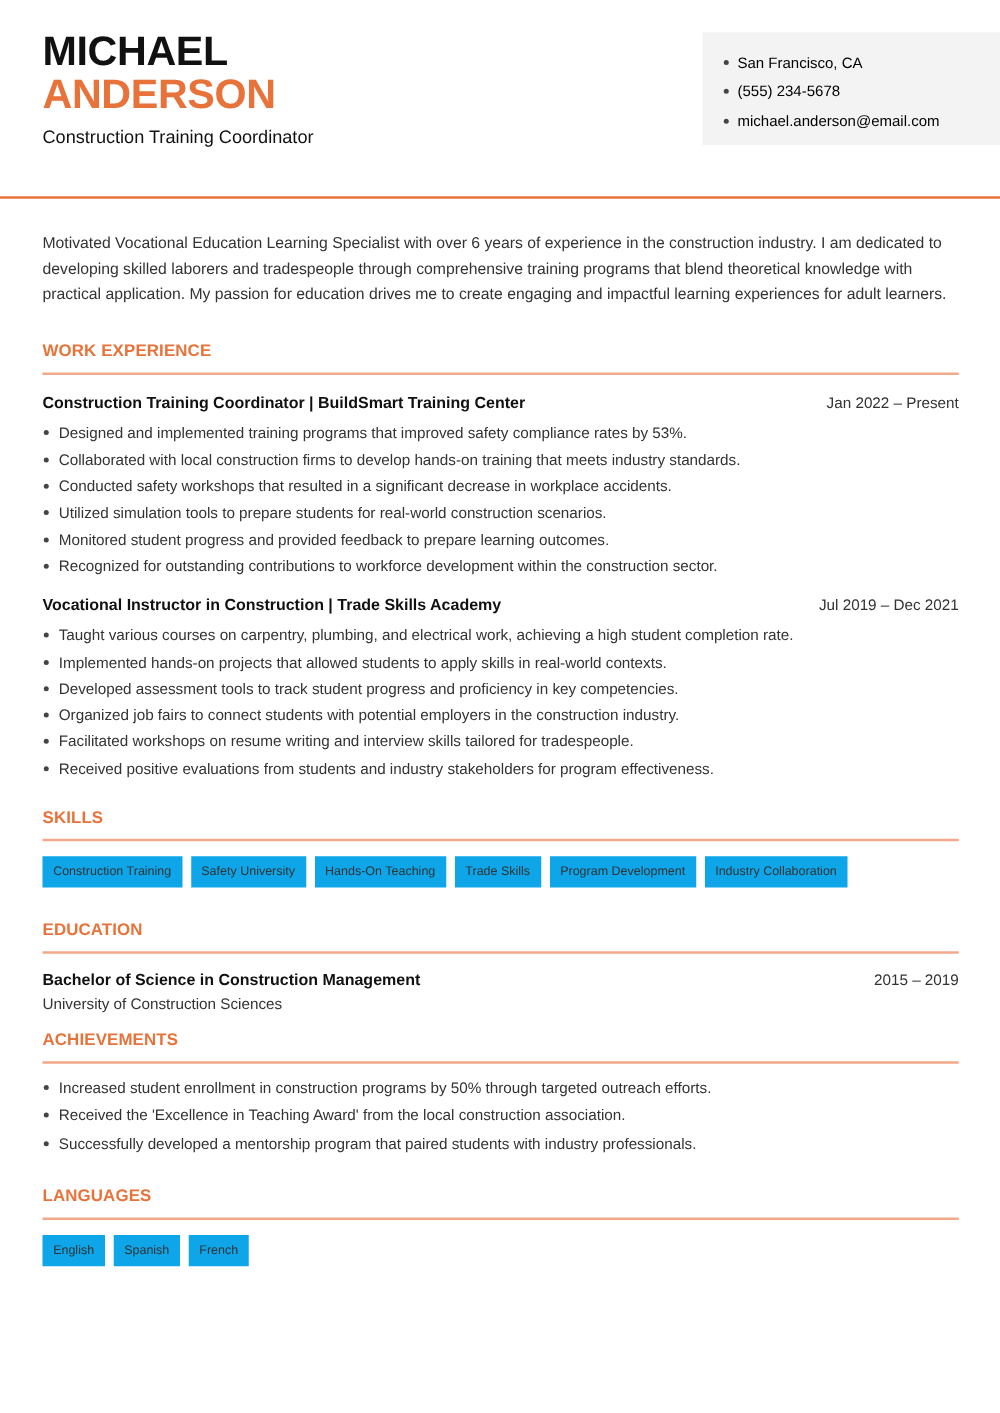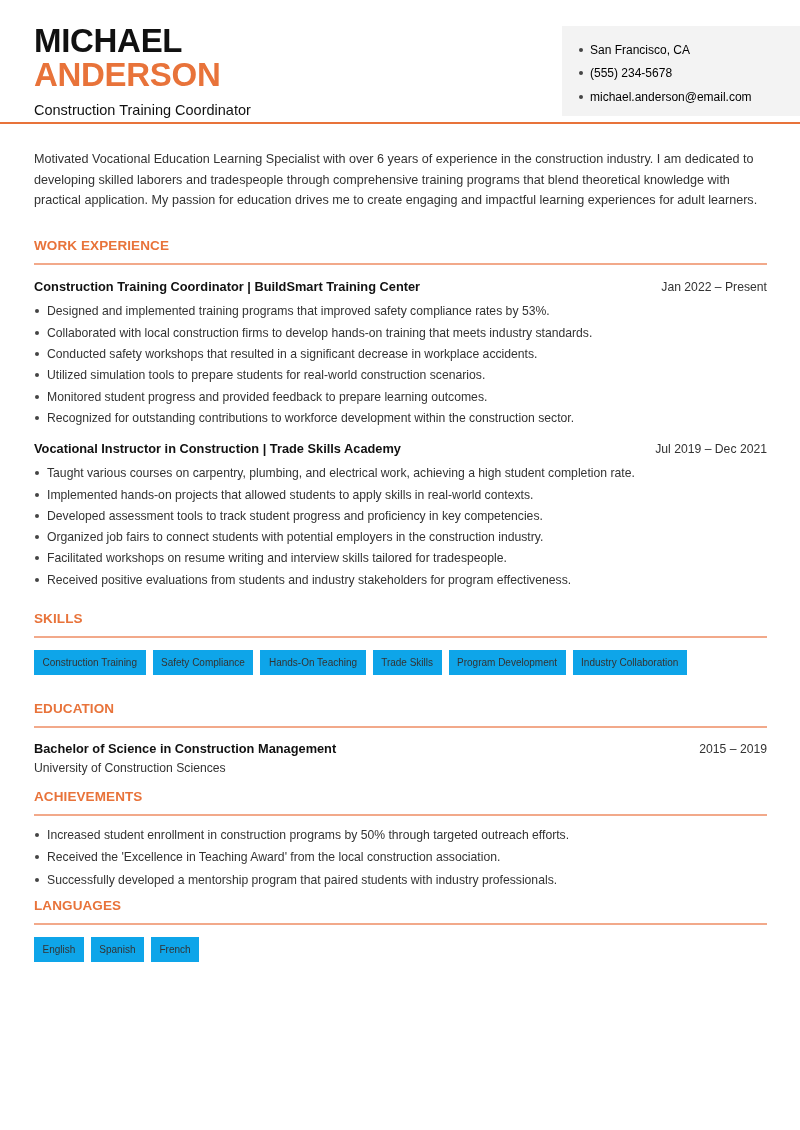--- a/index.html
+++ b/index.html
@@ -5,21 +5,21 @@
     * { box-sizing: border-box; margin: 0; padding: 0; }
     html, body { width: 800px; height: 1130px; background: #ffffff; }
     body {
       font-family: "Liberation Sans", "DejaVu Sans", sans-serif;
       color: #222222;
       position: relative;
       overflow: hidden;
     }
     .header {
       position: relative;
-      height: 124px;
+      height: 159px;
       border-bottom: 2px solid #e8733a;
       text-decoration: underline;
     }
     .name-block { position: absolute; left: 34px; top: 24px; }
     .first-name {
       font-size: 33px; font-weight: bold; color: #111111;
       line-height: 34px; letter-spacing: -0.3px;
     }
     .last-name {
       font-size: 33px; font-weight: bold; color: #e8733a;
@@ -171,21 +171,21 @@
           </li>
       </ul>
     </div>
   </div>
 
   <div class="section" style="margin-top:21px;">
     <div class="section-title">SKILLS</div>
     <div class="section-rule"></div>
     <div class="tags" style="margin-top:12px;">
       <span class="tag">Construction Training</span>
-      <span class="tag">Safety Compliance</span>
+      <span class="tag">Safety University</span>
       <span class="tag">Hands-On Teaching</span>
       <span class="tag">Trade Skills</span>
       <span class="tag">Program Development</span>
       <span class="tag">Industry Collaboration</span>
     </div>
   </div>
 
   <div class="section" style="margin-top:26px;">
     <div class="section-title">EDUCATION</div>
     <div class="section-rule"></div>
@@ -210,21 +210,21 @@
           <span class="bullet"></span>
           <span>Received the 'Excellence in Teaching Award' from the local construction association.</span>
         </li>
       <li style="height:22.5px;">
           <span class="bullet"></span>
           <span>Successfully developed a mentorship program that paired students with industry professionals.</span>
         </li>
     </ul>
   </div>
 
-  <div class="section" style="margin-top:7px;">
+  <div class="section" style="margin-top:23px;">
     <div class="section-title">LANGUAGES</div>
     <div class="section-rule"></div>
     <div class="tags" style="margin-top:12px;">
       <span class="tag">English</span>
       <span class="tag">Spanish</span>
       <span class="tag">French</span>
     </div>
   </div>
 </div>
 

